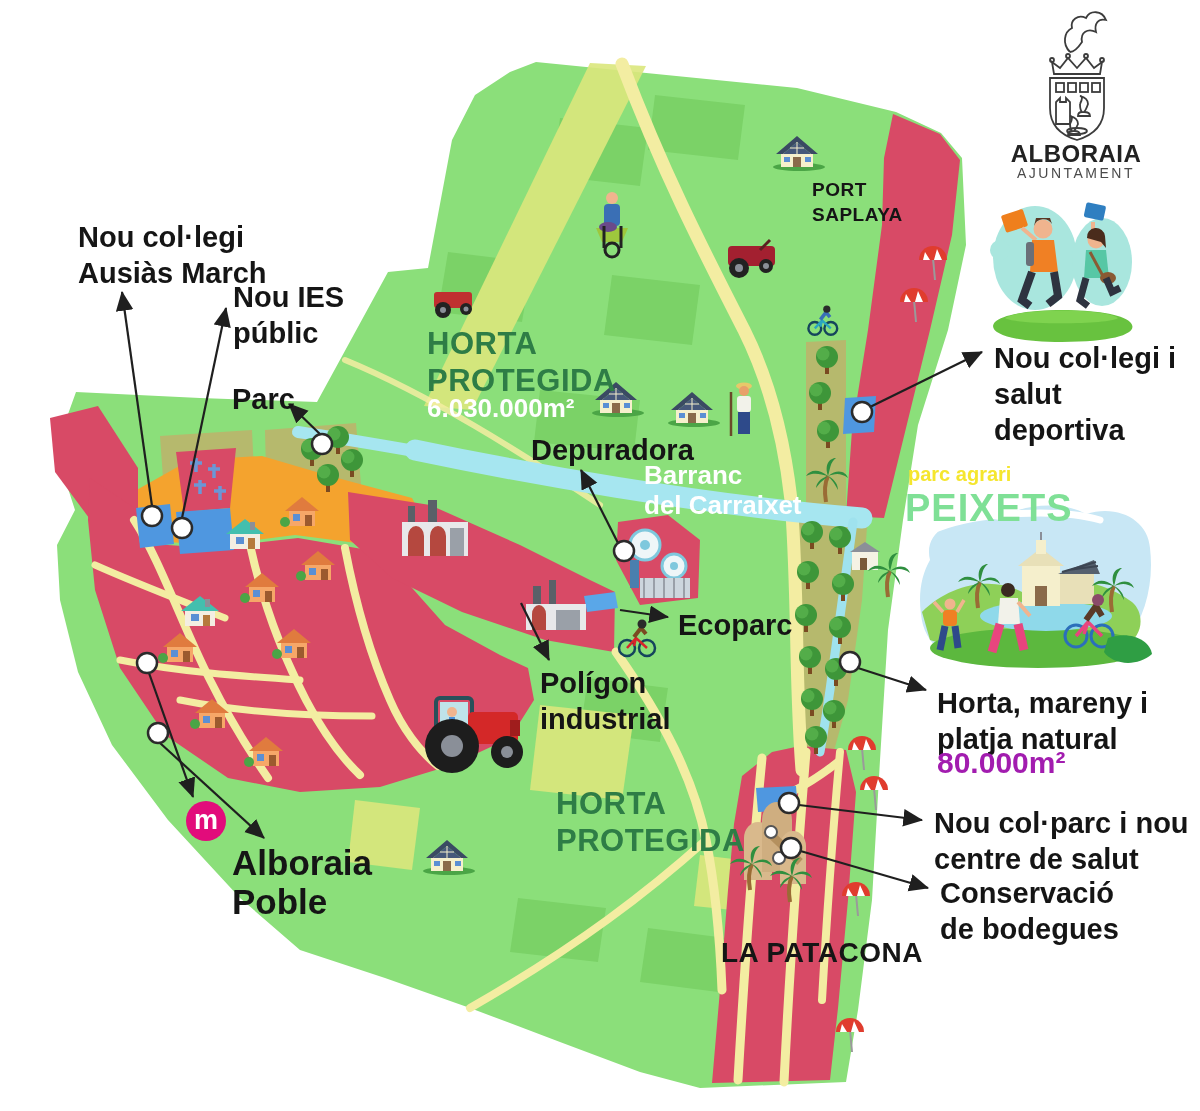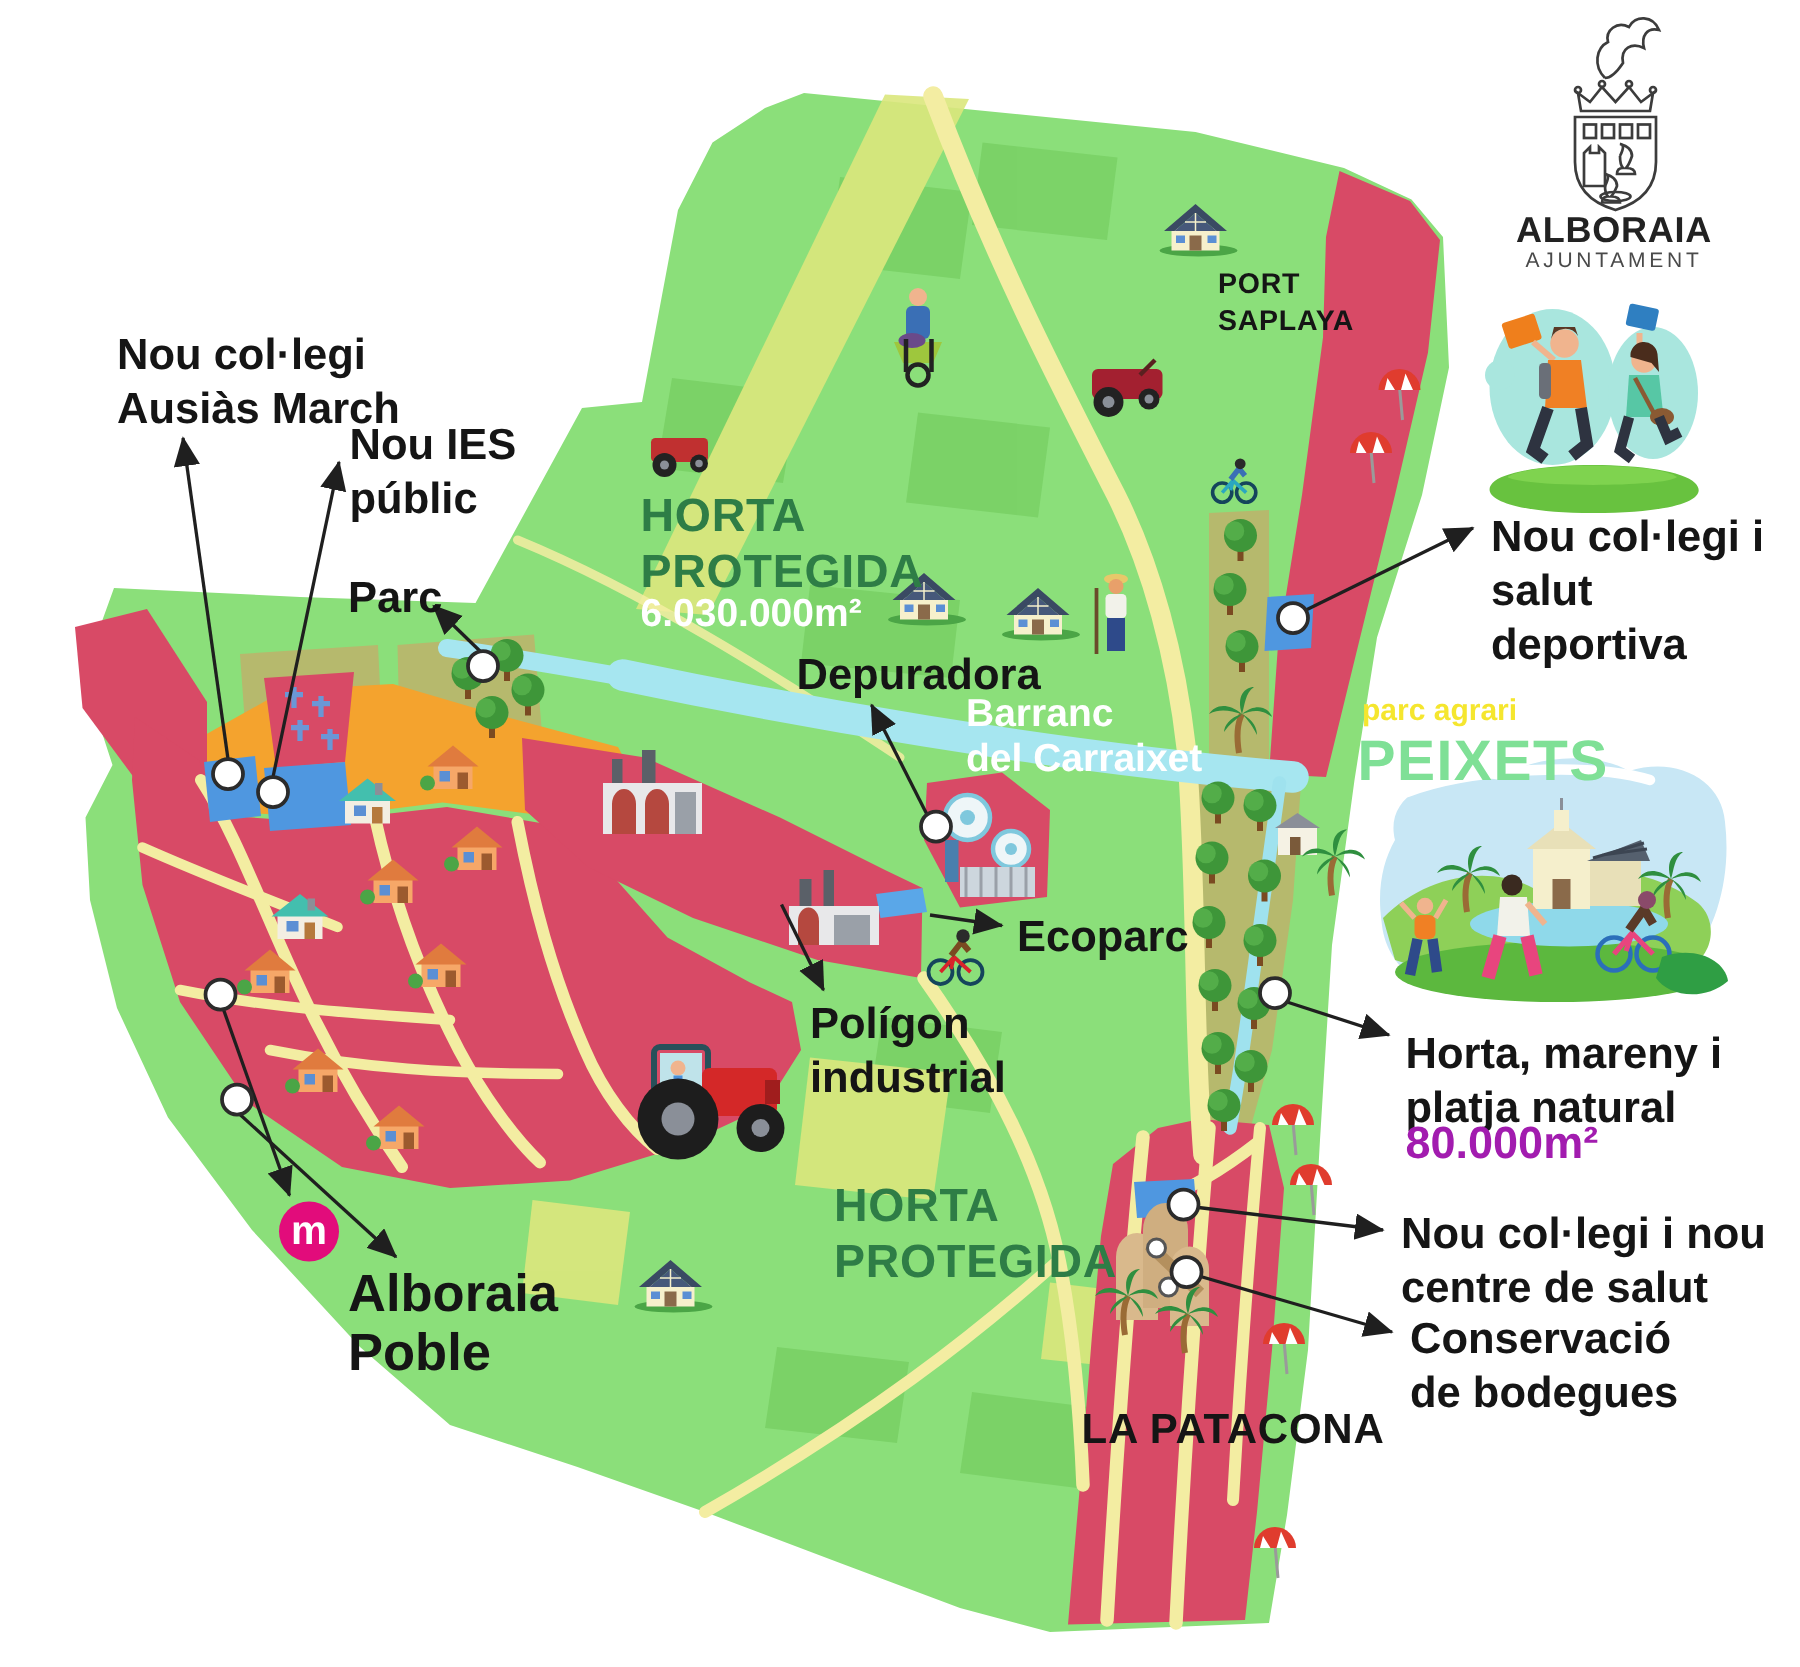--- a/index.html
+++ b/index.html
@@ -457,21 +457,21 @@
 <div class="lbl lbl-std" style="left:540px;top:666px;">Polígon
 industrial</div>
 
 <div class="lbl lbl-std" style="left:937px;top:686px;">Horta, mareny i
 platja natural</div>
 <div class="lbl lbl-area-green" style="left:937px;top:744px;">80.000m²</div>
 
 <div class="lbl lbl-green-title" style="left:556px;top:786px;">HORTA
 PROTEGIDA</div>
 
-<div class="lbl lbl-std" style="left:934px;top:806px;">Nou col·legi i nou
+<div class="lbl lbl-std" style="left:934px;top:806px;">Nou col·parc i nou
 centre de salut</div>
 <div class="lbl lbl-std" style="left:940px;top:876px;">Conservació
 de bodegues</div>
 
 <div class="lbl lbl-big" style="left:232px;top:843px;">Alboraia
 Poble</div>
 <div class="lbl lbl-patacona" style="left:721px;top:936px;">LA PATACONA</div>
 
 <div class="metro-badge">m</div>
 

